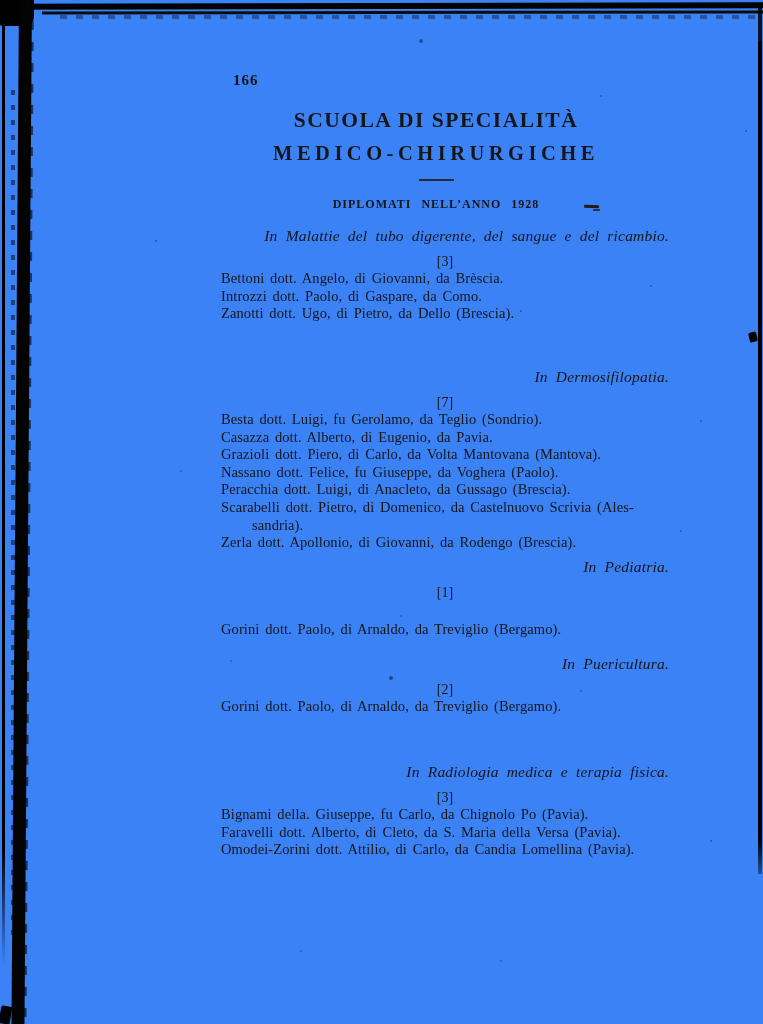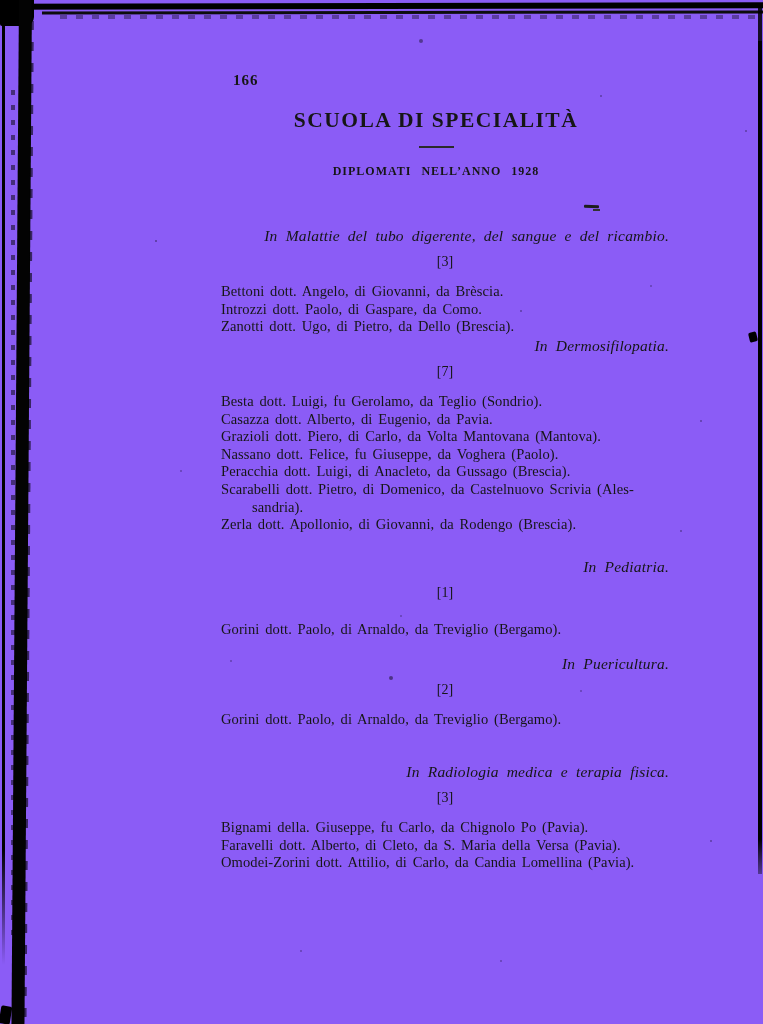--- a/index.html
+++ b/index.html
@@ -9,21 +9,21 @@
     height: 1024px;
     background: #ffffff;
     overflow: hidden;
     font-family: "Liberation Serif", "DejaVu Serif", serif;
     color: #161616;
   }
   .page {
     position: relative;
     width: 763px;
     height: 1024px;
-    background: #8b5cf6;
+    background: #3b82f6;
   }
 
   
   .art { position: absolute; background: #000; }
   .top-band-1 { top: 3px; left: 0; right: 0; height: 6px; transform: rotate(-0.12deg); }
   .top-band-2 { top: 11px; left: 42px; right: 0; height: 3px; background: #0d0d0d; transform: rotate(-0.08deg); }
   .top-band-noise {
     top: 15px; left: 60px; right: 0; height: 4px; background: repeating-linear-gradient(90deg, #000 0 7px, transparent 7px 16px);
     opacity: .35;
   }
@@ -86,30 +86,30 @@
     text-align: center;
     font-weight: bold;
   }
   .title-1 { font-size: 21.5px; letter-spacing: 1.5px; line-height: 26px; white-space: nowrap; }
   .title-2 { font-size: 20.5px; letter-spacing: 4.5px; line-height: 26px; margin-top: 7px; white-space: nowrap; }
   .title-rule { width: 35px; height: 2px; background: #2a2a2a; margin: 13px auto 0 auto; }
   .subtitle { font-size: 12px; letter-spacing: 1px; word-spacing: 6px; line-height: 22px; margin-top: 12px; white-space: nowrap; }
 
   .section { position: absolute; left: 221px; width: 448px; }
   .sec-1 { top: 227px; }
-  .sec-2 { top: 337px; font-family: Liberation Serif, serif; }
+  .sec-2 { top: 368px; font-family: Liberation Serif, serif; }
   .sec-3 { top: 558px; }
   .sec-4 { top: 655px; }
   .sec-5 { top: 763px; }
   .sec-heading {
     font-style: italic; font-size: 15.5px; line-height: 18px;
     text-align: right; word-spacing: 4px; letter-spacing: .2px; white-space: nowrap;
   }
   .sec-count { font-size: 14px; line-height: 16px; text-align: center; margin-top: 9px; }
-  .entries { margin-top: 13px; }
+  .entries { }
   .entries-late { margin-top: 20px; }
   .entry {
     font-size: 14.5px; line-height: 17.6px;
     letter-spacing: .1px; word-spacing: 2px;
     white-space: pre;
     padding-left: 31px; text-indent: -31px;
   }
 </style>
 </head>
 <body>
@@ -128,20 +128,21 @@
   <div class="art right-mark"></div>
   <div class="art dash-1928"></div>
   <div class="art dash-1928b"></div>
   <div class="art bottom-blob"></div>
   <div class="art specks"></div>
 
   <div class="page-number">166</div>
 
   <div class="header-block">
     <div class="title-1">SCUOLA DI SPECIALITÀ</div>
+    <div class="title-2">MEDICO-CHIRURGICHE</div>
     <div class="title-rule"></div>
     <div class="subtitle">DIPLOMATI NELL’ANNO 1928</div>
   </div>
 
   <div class="section sec-1">
     <div class="sec-heading">In Malattie del tubo digerente, del sangue e del ricambio.</div>
     <div class="sec-count">[3]</div>
     <div class="entries">
       <div class="entry">Bettoni dott. Angelo, di Giovanni, da Brèscia.</div>
       <div class="entry">Introzzi dott. Paolo, di Gaspare, da Como.</div>

